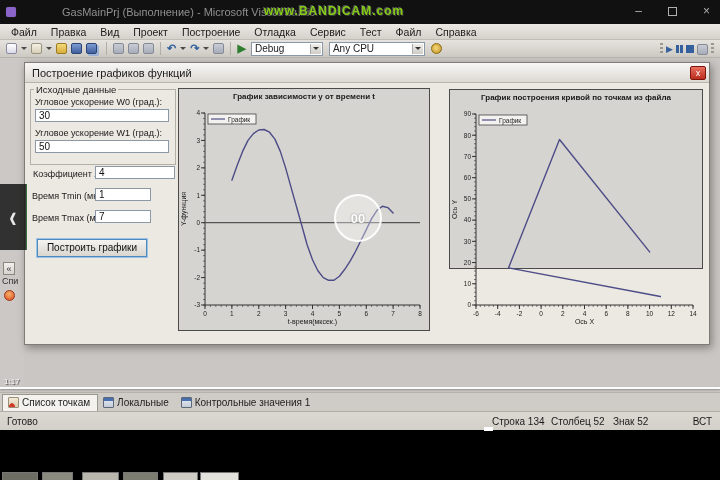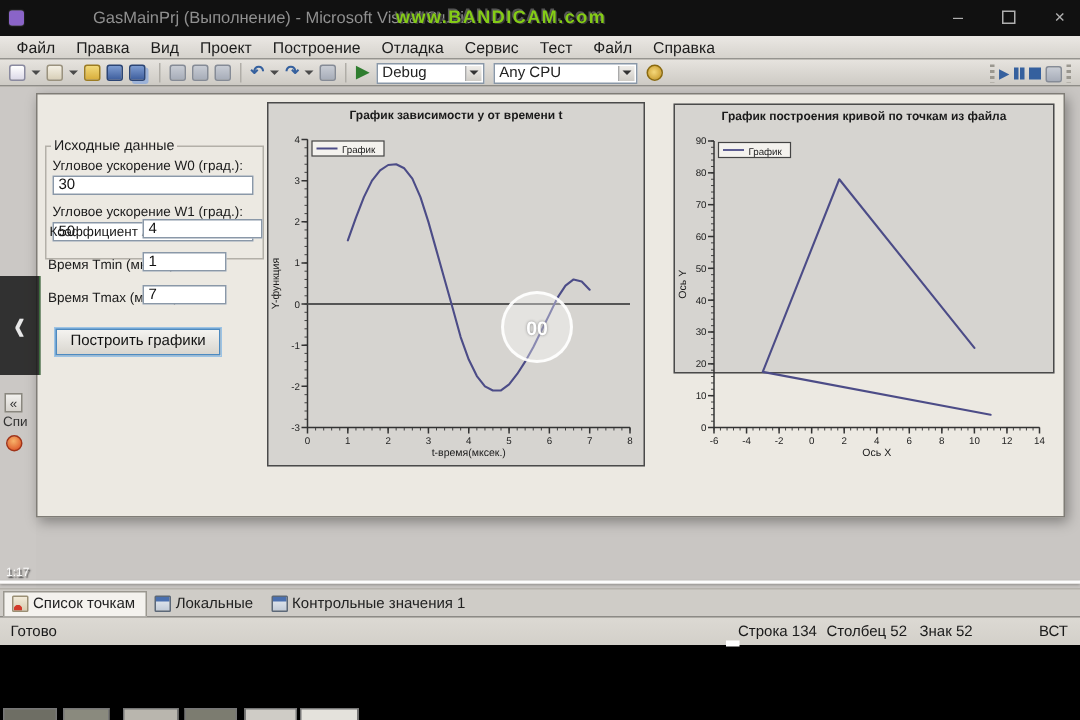--- a/index.html
+++ b/index.html
@@ -52,21 +52,21 @@
   .stub-label { position:absolute; left:2px; top:218px; font-size:9px; color:#333; width:20px; overflow:hidden; white-space:nowrap; }
   .stub-icon { position:absolute; left:4px; top:232px; width:11px; height:11px; border-radius:50%; background:radial-gradient(circle at 4px 3px,#f7b36a,#d9481f); border:1px solid #a03318; }
 
   
   .dialog { position:absolute; left:24px; top:62px; width:686px; height:283px; background:#ece9e2; border:1px solid #7f7c76; box-shadow:2px 3px 8px rgba(0,0,0,0.35); }
   .dlg-titlebar { position:relative; height:20px; background:linear-gradient(#f8f7f5,#dcd9d3); border-bottom:1px solid #b8b5af; display:flex; align-items:center; }
   .dlg-title { font-size:11px; color:#1a1a1a; padding-left:7px; }
   .dlg-close { position:absolute; right:3px; top:3px; width:16px; height:14px; background:linear-gradient(#e87060,#bb2c1e); border:1px solid #7e150c; border-radius:2px; color:#fff; font-size:9px; line-height:12px; text-align:center; }
   .dlg-body { position:relative; width:100%; height:262px; }
 
-  .groupbox { position:absolute; left:5px; top:6px; width:146px; height:76px; border:1px solid #b3b0a8;margin-top:28px; }
+  .groupbox { position:absolute; left:5px; top:6px; width:146px; height:76px; border:1px solid #b3b0a8; }
   .gb-legend { position:absolute; left:3px; top:-6px; background:#ece9e2; font-size:9.5px; color:#1a1a1a; padding:0 2px; white-space:nowrap; }
   .fld-label { font-size:9px; color:#1a1a1a; white-space:nowrap; }
   .txt { border:1px solid #8a98a8; background:#fff; font-size:10px; color:#111; height:13px; padding:0 3px; font-family:"Liberation Sans", sans-serif; }
   .gb-l1 { position:absolute; left:4px; top:7px; }
   .gb-i1 { position:absolute; left:4px; top:19px; width:134px; }
   .gb-l2 { position:absolute; left:4px; top:38px; }
   .gb-i2 { position:absolute; left:4px; top:50px; width:134px; }
   .row-label { position:absolute; font-size:9px; color:#1a1a1a; white-space:nowrap; }
   .lA { left:8px; top:86px; } .iA { position:absolute; left:70px; top:83px; width:80px; }
   .lTmin { left:7px; top:108px; } .iTmin { position:absolute; left:70px; top:105px; width:56px; }
@@ -188,20 +188,24 @@
 
   <div class="workarea"></div>
 
   <div class="left-stub">
     <div class="collapse-btn">«</div>
     <div class="stub-label">Спи</div>
     <div class="stub-icon"></div>
   </div>
 
   <div class="dialog">
+    <div class="dlg-titlebar">
+      <span class="dlg-title">Построение графиков функций</span>
+      <span class="dlg-close">x</span>
+    </div>
     <div class="dlg-body">
 
       <div class="groupbox">
         <span class="gb-legend">Исходные данные</span>
         <div class="fld-label gb-l1">Угловое ускорение W0 (град.):</div>
         <input class="txt gb-i1" value="30" style="">
         <div class="fld-label gb-l2">Угловое ускорение W1 (град.):</div>
         <input class="txt gb-i2" value="50" style="">
       </div>
 

